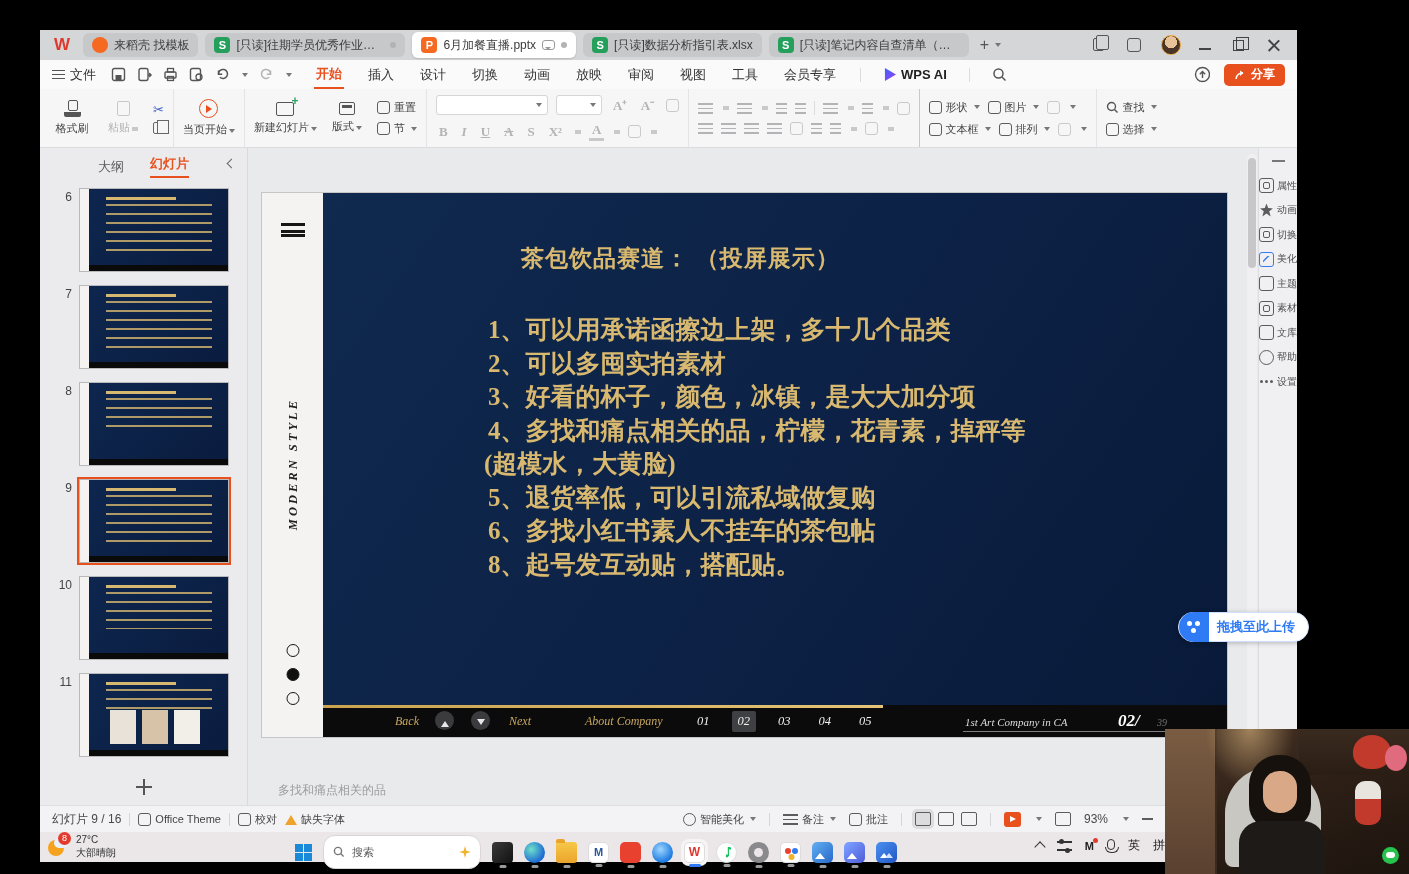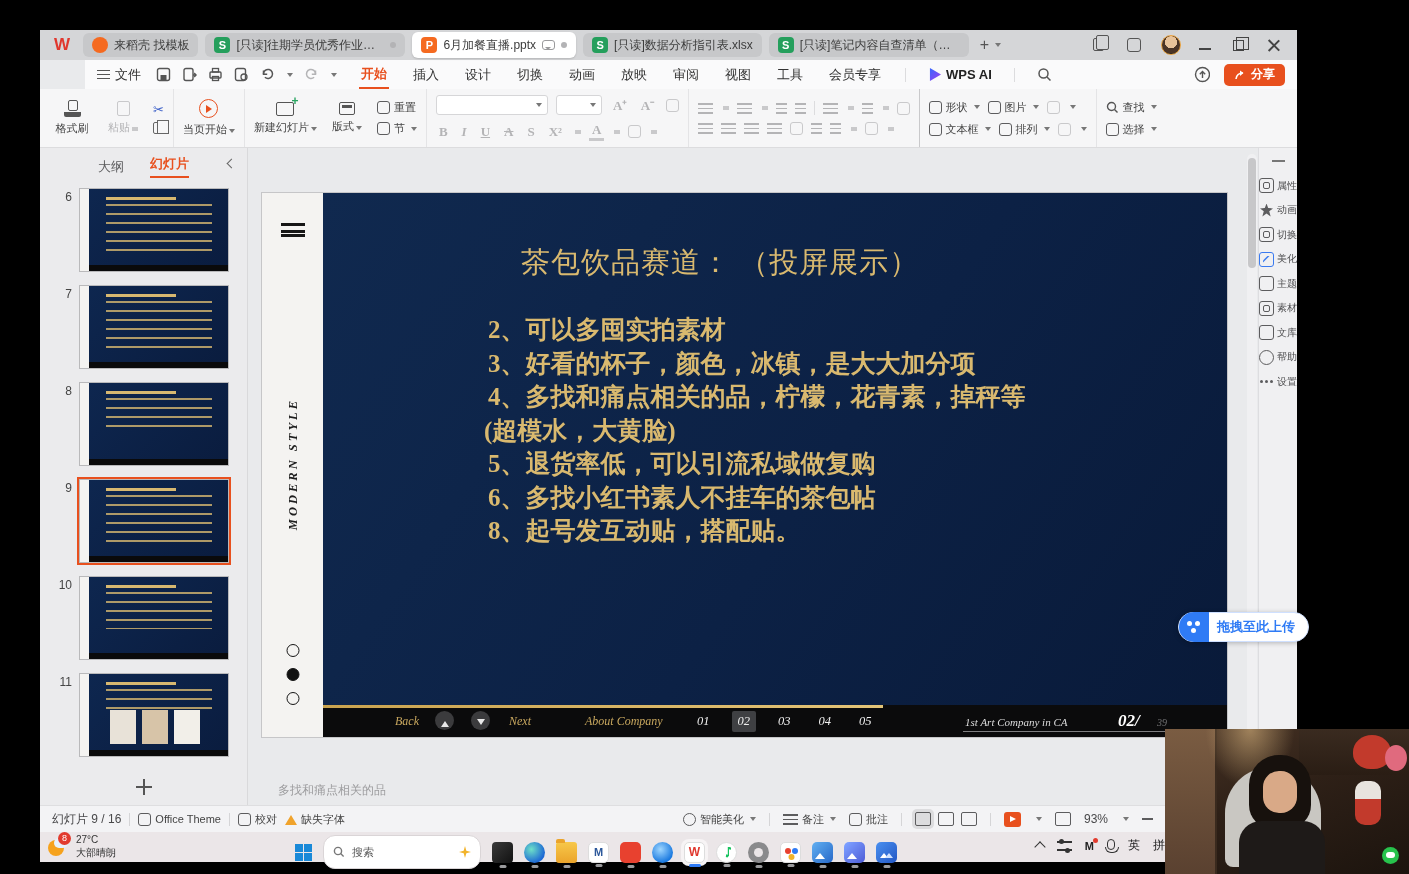--- a/index.html
+++ b/index.html
@@ -29,21 +29,21 @@
   .wc-box { border:1.4px solid #555; border-radius:3px; width:14px; height:14px; transform:rotate(0deg); }
   .avatar { width:20px; height:20px; border-radius:50%; background:radial-gradient(circle at 50% 35%, #e8c39a 0 40%, #4a3426 42% 75%, #222 76%); border:1.5px solid #e8a13d; }
   .wc-min { width:12px; height:2px; background:#444; margin-top:10px; }
   .wc-rest { width:11px; height:11px; border:1.4px solid #444; margin-top:2px; }
   .wc-rest:before { content:""; position:absolute; left:3px; top:-1px; width:11px; height:11px; border:1.4px solid #444; }
   .wc-x { width:14px; height:14px; }
   .wc-x:before,.wc-x:after { content:""; position:absolute; left:6px; top:0; width:1.6px; height:15px; background:#444; }
   .wc-x:before { transform:rotate(45deg); } .wc-x:after { transform:rotate(-45deg); }
 
   
-  .menubar { height:29px; background:#fafafb; display:flex; align-items:center; padding:0 12px; font-size:13px; color:#333;margin-left:45px; }
+  .menubar { height:29px; background:#fafafb; display:flex; align-items:center; padding:0 12px; font-size:13px; color:#333; }
   .m-file { display:flex; align-items:center; gap:5px; margin-right:14px; }
   .hamb { width:13px; height:9px; border-top:1.6px solid #555; border-bottom:1.6px solid #555; position:relative; }
   .hamb:before { content:""; position:absolute; left:0; top:2.6px; width:100%; height:1.6px; background:#555; }
   .qbtns { display:flex; align-items:center; gap:10px; margin-right:22px; }
   .qico { width:16px; height:16px; display:flex; align-items:center; justify-content:center; }
   .menu-tabs { display:flex; align-items:center; gap:22px; }
   .menu-tab { padding:4px 2px; cursor:default; }
   .menu-tab.active { color:#e8501e; font-weight:bold; border-bottom:2.5px solid #e8501e; }
   .vline { width:1px; height:14px; background:#dcdcde; }
   .wpsai { display:flex; align-items:center; gap:5px; font-weight:bold; color:#222; }
@@ -104,21 +104,21 @@
   .canvas { flex:1; position:relative; background:#e9eaec; }
   .slide { position:absolute; left:14px; top:45px; width:965px; height:544px; box-shadow:0 0 0 1px #c6c6c8; background:#0b0b0c; }
   .sband { position:absolute; left:0; top:0; width:61px; height:100%; background:#f4f3f1; }
   .burger { position:absolute; left:19px; top:30px; width:24px; height:14px; border-top:3px solid #161616; border-bottom:3px solid #161616; }
   .burger:before { content:""; position:absolute; left:0; top:3.5px; width:100%; height:3px; background:#161616; }
   .vtext { position:absolute; left:50%; top:205px; transform:translateX(-50%) rotate(180deg); writing-mode:vertical-rl; font-size:12.5px; letter-spacing:3px; font-style:italic; font-weight:bold; color:#1d1d1d; font-family:"Liberation Serif",serif; }
   .bcirs { position:absolute; left:50%; transform:translateX(-50%); top:451px; display:flex; flex-direction:column; gap:11px; }
   .bcir { width:13px; height:13px; border:1.6px solid #161616; border-radius:50%; }
   .bcir.filled { background:#111; }
   .sdark { position:absolute; left:61px; top:0; right:0; height:512px; background:linear-gradient(125deg,#10294f 0%,#0c2145 55%,#091a39 100%); }
-  .s-title { position:absolute; left:198px; top:50px; font-size:29px; color:#d9b96f; font-family:"Liberation Serif",serif; font-weight:normal; letter-spacing:1px; }
+  .s-title { position:absolute; left:198px; top:50px; font-size:23px; color:#d9b96f; font-family:"Liberation Serif",serif; font-weight:bold; letter-spacing:1px; }
   .s-body { position:absolute; left:165px; top:120px; font-size:25px; line-height:33.5px; color:#d9b96f; font-family:"Liberation Serif",serif; font-weight:bold; }
   .sbbar { position:absolute; left:61px; right:0; bottom:0; height:32px; background:#0b0b0c; font-family:"Liberation Serif",serif; }
   .goldline { position:absolute; left:0; top:0; height:3px; width:62%; background:linear-gradient(90deg,#c9a34f,#e3c478); }
   .fitem { position:absolute; top:9px; font-style:italic; font-size:12px; }
   .f-gold { color:#c9a85f; }
   .nav-cir { position:absolute; top:6px; width:19px; height:19px; border-radius:50%; background:#3b3b3d; }
   .tri-up { position:absolute; left:5.5px; top:6px; border:4px solid transparent; border-bottom:6px solid #e8e8e8; }
   .tri-down { position:absolute; left:5.5px; top:8px; border:4px solid transparent; border-top:6px solid #e8e8e8; }
   .pages { position:absolute; left:368px; top:6px; display:flex; align-items:flex-end; gap:16px; }
   .pg { font-size:12.5px; font-style:italic; color:#f0f0f0; padding:3px 6px; }
@@ -591,20 +591,21 @@
           <span class="vtext">MODERN STYLE</span>
           <span class="bcirs">
             <i class="bcir"></i>
             <i class="bcir filled"></i>
             <i class="bcir"></i>
           </span>
         </div>
         <div class="sdark">
           <div class="s-title">茶包饮品赛道： （投屏展示）</div>
           <div class="s-body">
+            <div>1、可以用承诺函擦边上架，多十几个品类</div>
             <div>2、可以多囤实拍素材</div>
             <div>3、好看的杯子，颜色，冰镇，是大大加分项</div>
             <div>4、多找和痛点相关的品，柠檬，花青素，掉秤等</div>
             <div style="margin-left:-4px">(超模水，大黄脸)</div>
             <div>5、退货率低，可以引流私域做复购</div>
             <div>6、多找小红书素人不挂车的茶包帖</div>
             <div>8、起号发互动贴，搭配贴。</div>
           </div>
         </div>
         <div class="sbbar">

